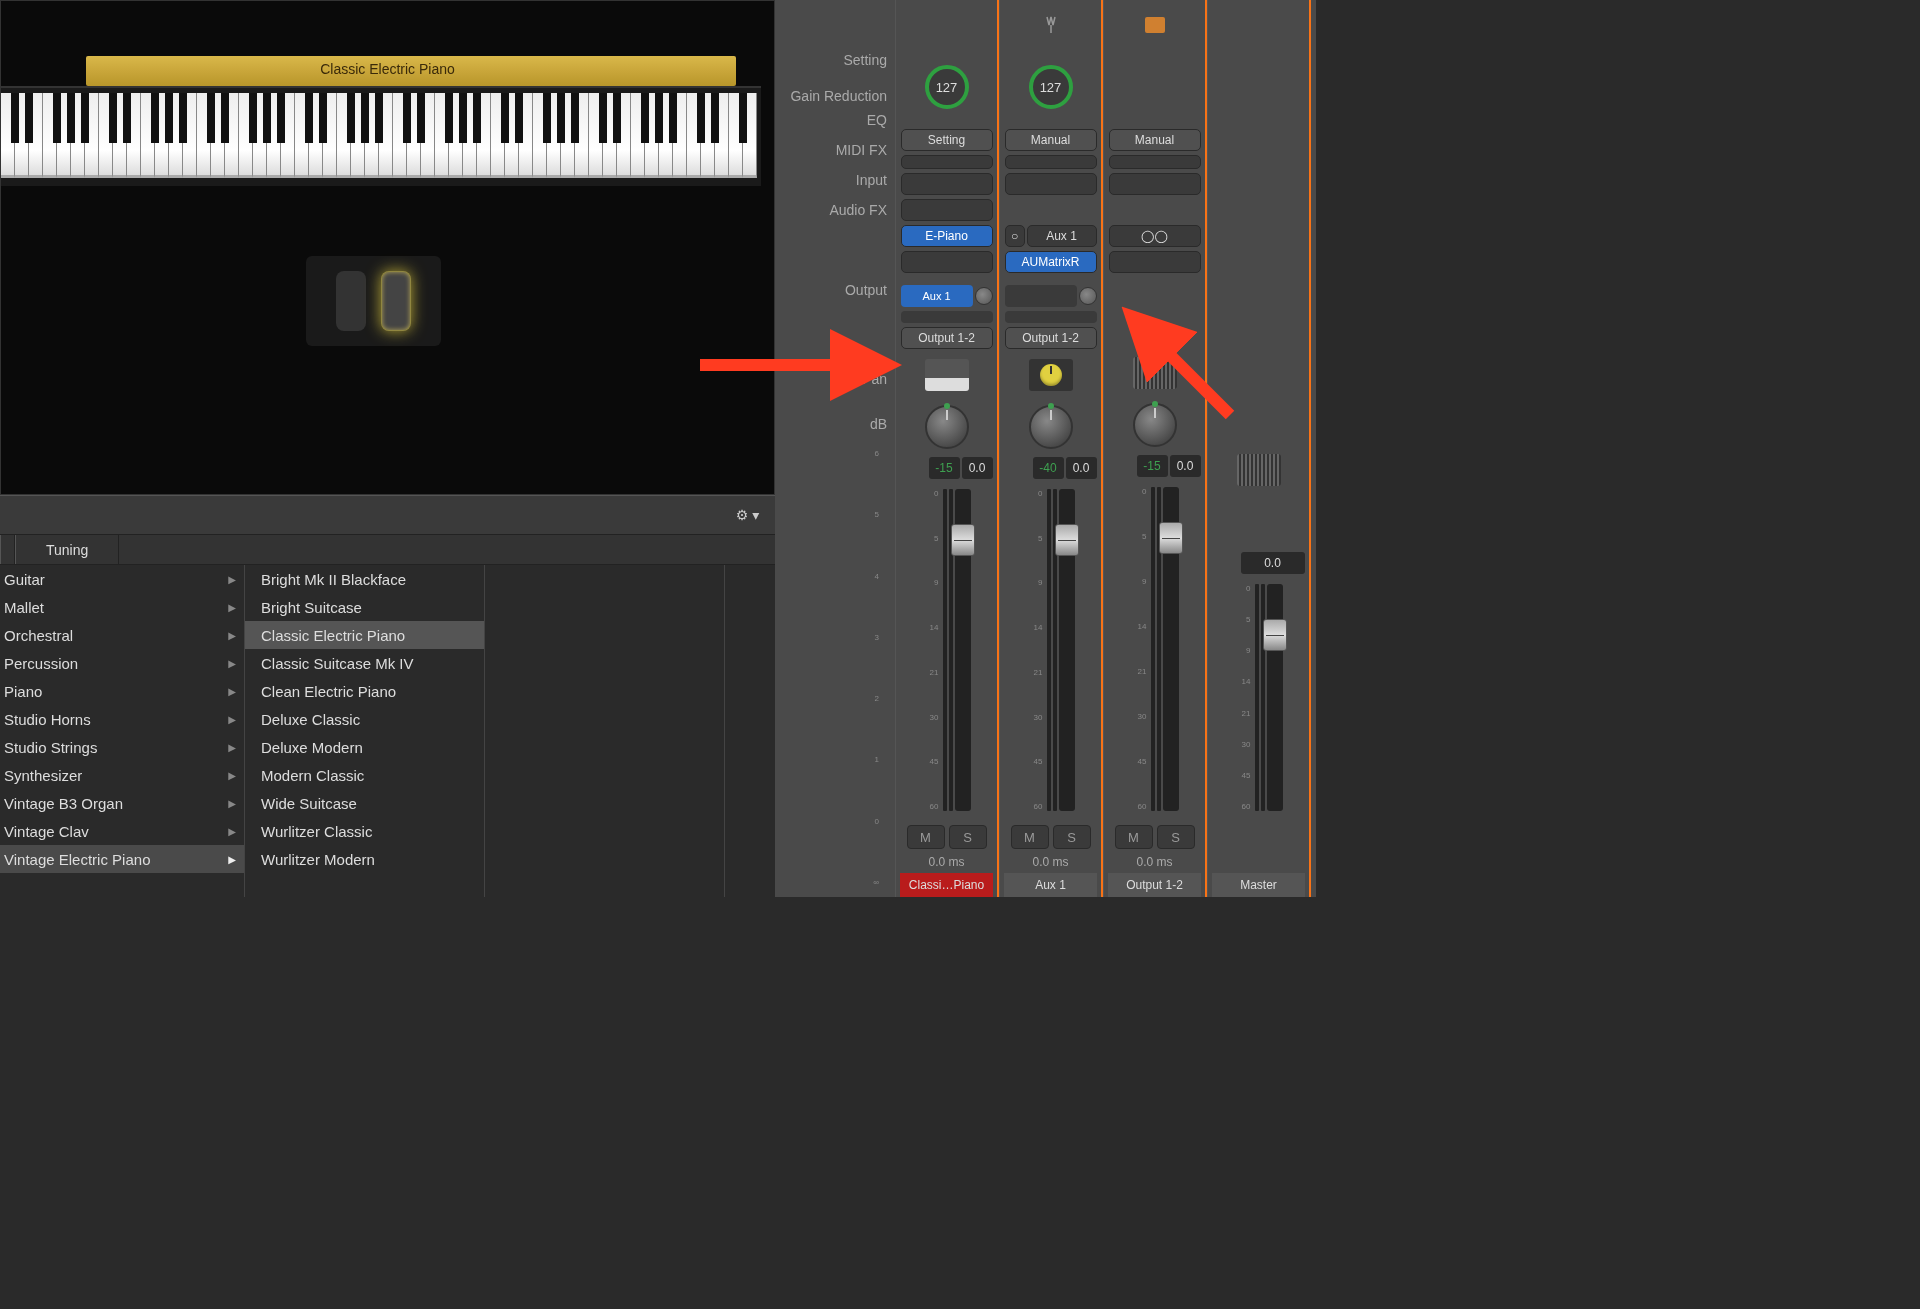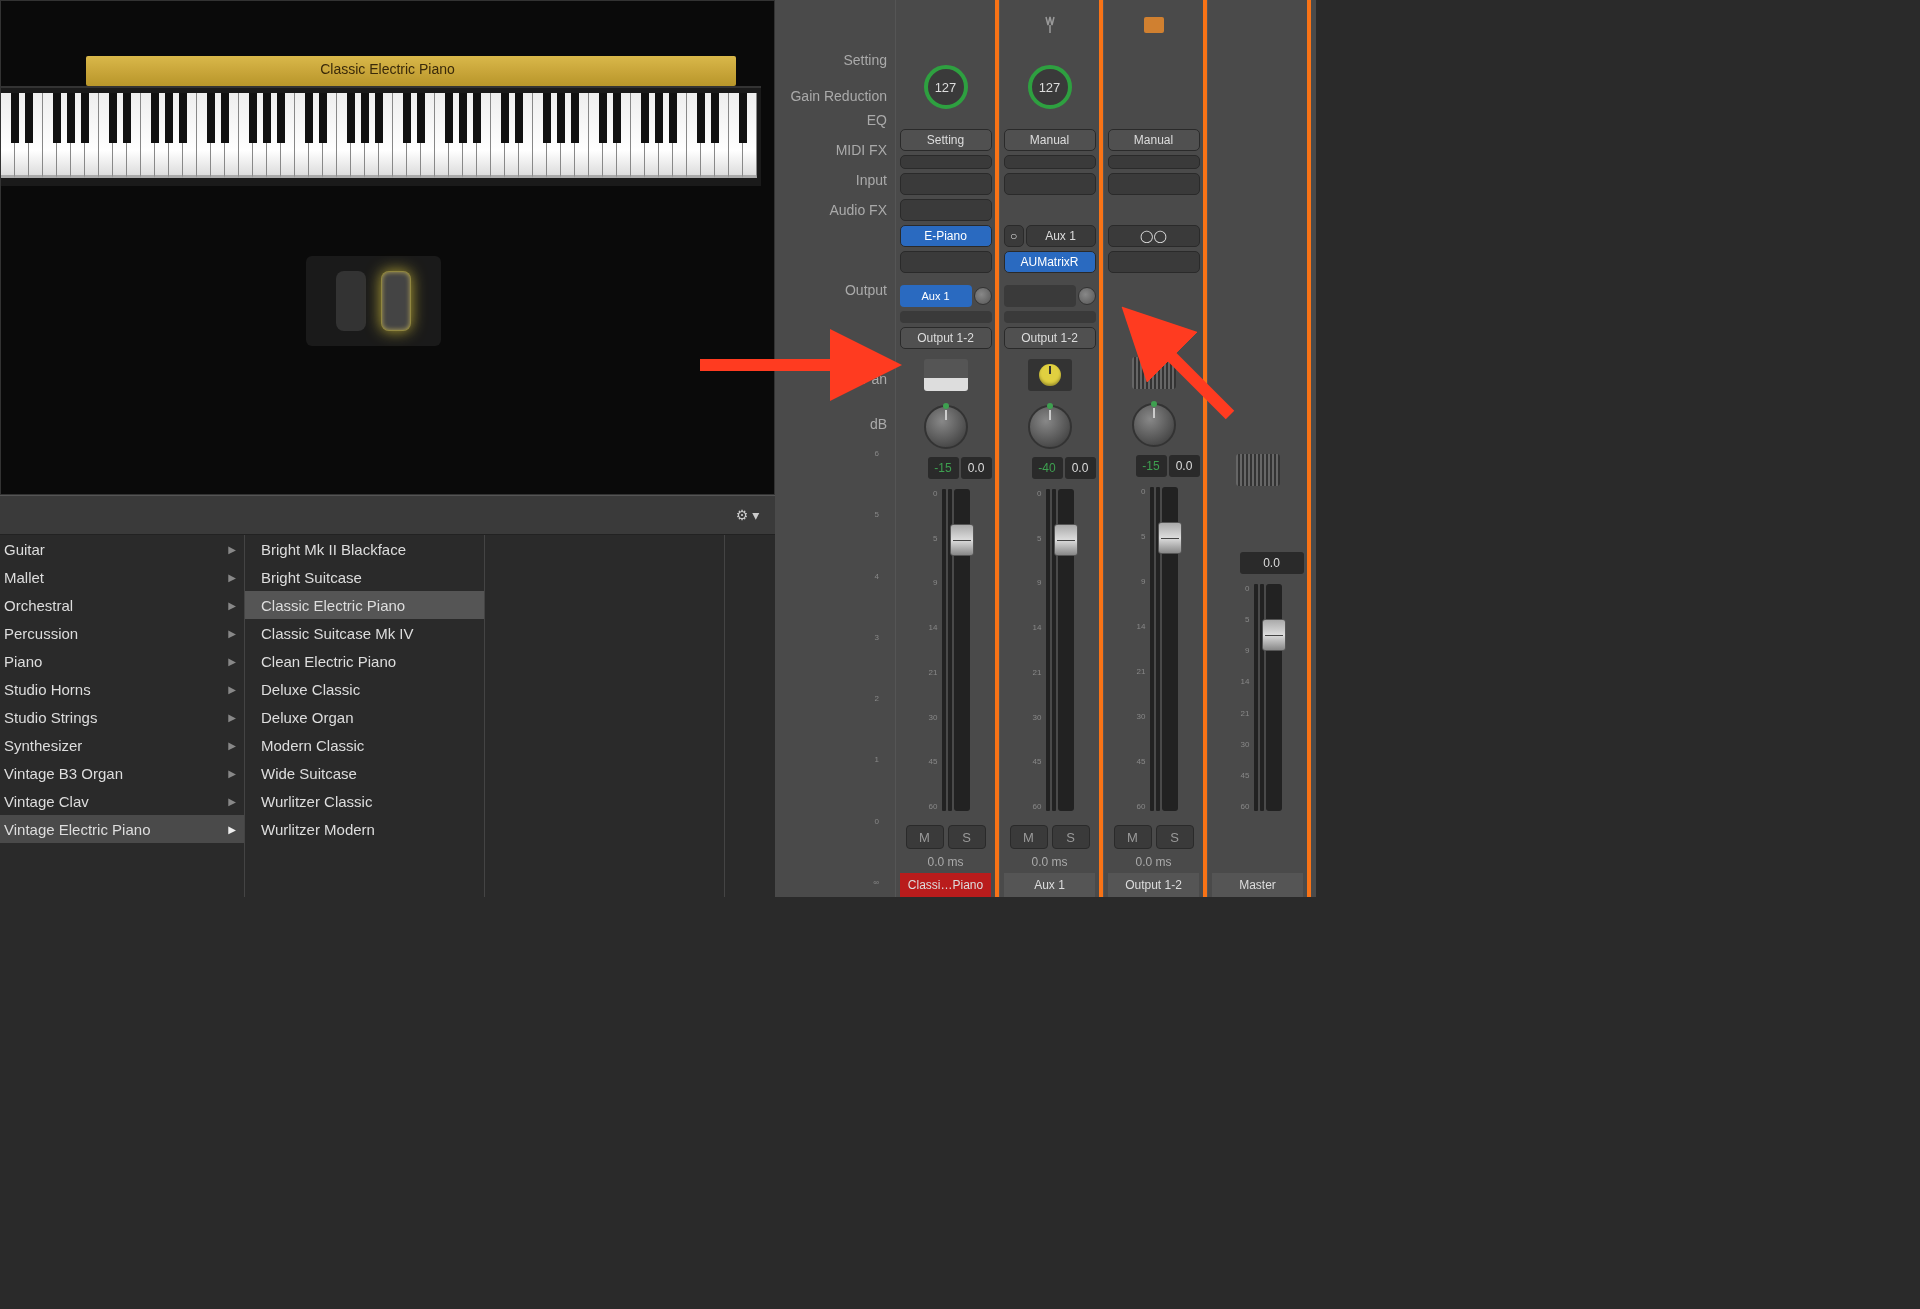--- a/index.html
+++ b/index.html
@@ -38,21 +38,21 @@
 
 .mixer { flex: 1; background: #4a4a4a; display: flex; }
 .labels-col { width: 120px; display: flex; flex-direction: column; padding-top: 45px; }
 .label-row { height: 30px; display: flex; align-items: center; justify-content: flex-end; padding-right: 8px; font-size: 14px; color: #aaa; }
 .label-row.tall { height: 85px; align-items: center; }
 .label-row.sends { height: 50px; }
 .label-row.instr { height: 44px; }
 .label-row.pan { height: 60px; }
 .label-row.fader-space { flex: 1; }
 
-.strip { width: 104px; border-left: 1px solid #555; border-right: 4px solid #f97316; display: flex; flex-direction: column; align-items: center; padding: 5px 4px 0; position: relative; }
+.strip { width: 104px; border-left: 1px solid #555; border-right: 2px solid #f97316; display: flex; flex-direction: column; align-items: center; padding: 5px 4px 0; position: relative; }
 .strip-icon { height: 40px; width: 100%; display: flex; align-items: center; justify-content: center; }
 .fork-icon { width: 20px; height: 20px; fill: #888; }
 .guitarist-icon { width: 20px; height: 16px; background: #d08030; border-radius: 2px; }
 .knob-ring { width: 44px; height: 44px; border-radius: 50%; border: 4px solid #2ea040; background: #3a3a3a; display: flex; align-items: center; justify-content: center; font-size: 13px; color: #ddd; margin: 20px 0; }
 .slot { width: 92px; height: 22px; background: #3a3a3a; border: 1px solid #2a2a2a; border-radius: 5px; margin-bottom: 4px; display: flex; align-items: center; justify-content: center; font-size: 12px; color: #ddd; }
 .slot.btn { background: #505050; color: #ddd; }
 .slot.blue { background: #2a6ac0; color: #fff; }
 .slot.thin { height: 14px; }
 .slot-group { display: flex; gap: 2px; width: 92px; margin-bottom: 4px; }
 .slot-group .slot { margin: 0; flex: 1; width: auto; }
@@ -201,20 +201,24 @@
       </div>
     <div class="pedals">
       <div class="pedal"></div>
       <div class="pedal glow"></div>
     </div>
   </div>
 
   <div class="browser-header">
     <div class="gear-btn">⚙︎ ▾</div>
   </div>
+  <div class="tab-bar">
+    <div class="tab"></div>
+    <div class="tab">Tuning</div>
+  </div>
   <div class="browser-body">
     <div class="col" id="cat-col">
         <div class="list-item">
           <span>Guitar</span>
           <span class="chevron">▶</span>
         </div>
         <div class="list-item">
           <span>Mallet</span>
           <span class="chevron">▶</span>
         </div>
@@ -268,21 +272,21 @@
         <div class="list-item">
           <span style="padding-left:12px;">Classic Suitcase Mk IV</span>
         </div>
         <div class="list-item">
           <span style="padding-left:12px;">Clean Electric Piano</span>
         </div>
         <div class="list-item">
           <span style="padding-left:12px;">Deluxe Classic</span>
         </div>
         <div class="list-item">
-          <span style="padding-left:12px;">Deluxe Organ</span>
+          <span style="padding-left:12px;">Deluxe Modern</span>
         </div>
         <div class="list-item">
           <span style="padding-left:12px;text-align:center;">Modern Classic</span>
         </div>
         <div class="list-item">
           <span style="padding-left:12px;text-align:center;">Wide Suitcase</span>
         </div>
         <div class="list-item">
           <span style="padding-left:12px;">Wurlitzer Classic</span>
         </div>

